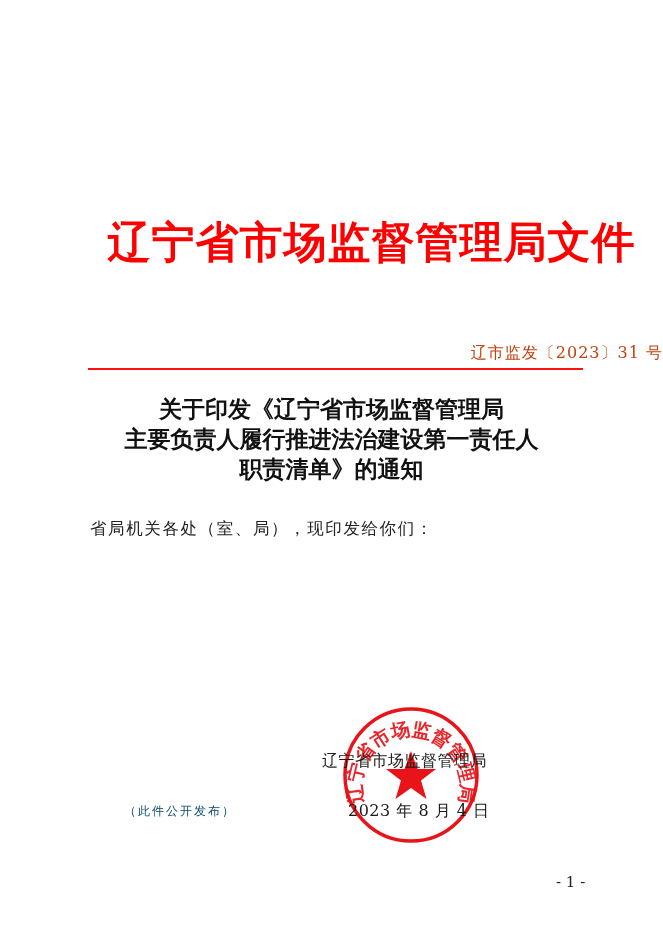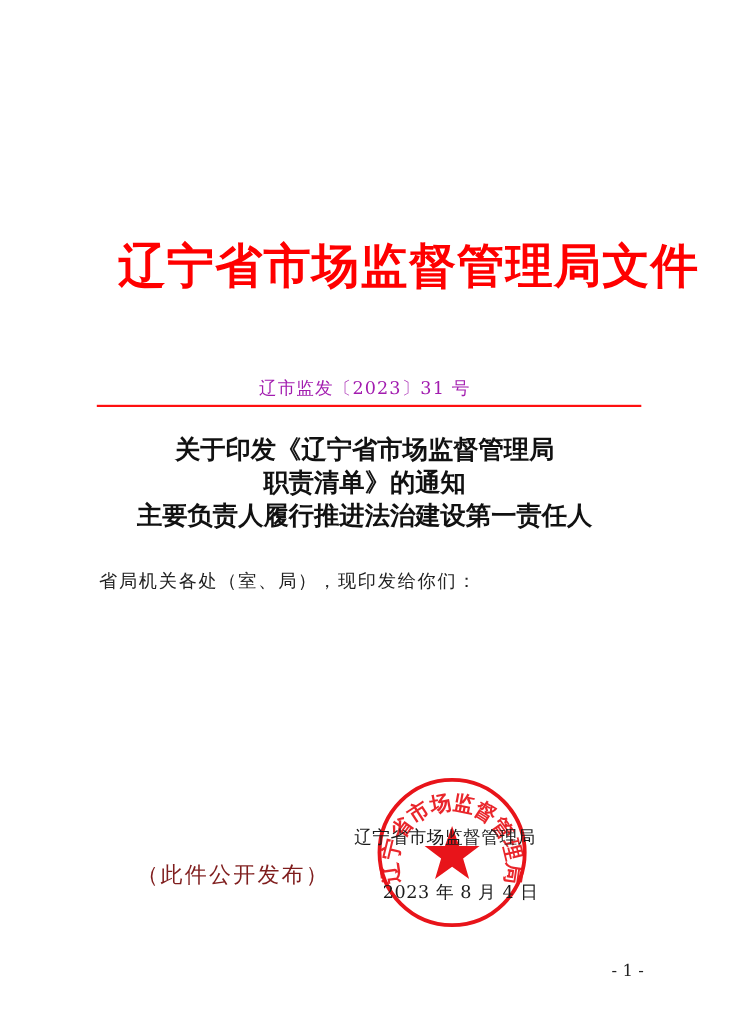--- a/index.html
+++ b/index.html
@@ -2,50 +2,50 @@
 <html><head>
 <meta charset="utf-8">
 <style>
   html, body { margin: 0; padding: 0; background: #ffffff; }
   body { width: 663px; height: 928px; position: relative; overflow: hidden;
          font-family: "DejaVu Serif", "Liberation Serif", serif; color: #1a1a1a; }
   .abs { position: absolute; }
   .masthead { left: 0; width: 663px; top: 212px; text-align: center;
               font-family: "DejaVu Serif", serif; font-weight: bold;
               font-size: 43px; letter-spacing: 1px; color: #ff0000; line-height: 60px; margin-left: 40px; }
-  .docnum { left: 0; width: 663px; top: 343px; text-align: center;
-            font-size: 16px; color: #a21caf; letter-spacing: 1px; }
+  .docnum { left: 0; width: 663px; top: 343px; text-align: right;
+            font-size: 16px; color: #c2410c; letter-spacing: 1px; }
   .redline { left: 88px; top: 368px; width: 495px; height: 2px; background: #ff1010; }
   .title { left: 0; width: 663px; top: 394px; text-align: center;
            font-weight: bold; font-size: 23px; line-height: 30px; color: #111; }
   .body { left: 90px; top: 514px; width: 495px; font-family: "DejaVu Sans", sans-serif;
           font-size: 16.5px; line-height: 30px; color: #222; letter-spacing: 1.6px; }
   .body p { margin: 0; }
   .indent { text-indent: 33px; }
   .stamp { left: 341px; top: 705px; width: 140px; height: 140px; }
   .sig { left: 322px; top: 746px; width: 180px; text-align: left;
          font-size: 16px; letter-spacing: 0.5px; color: #1a1a1a; line-height: 30px; }
   .sig .date { padding-left: 26px; margin-top: 20px; }
-  .public { left: 124px; top: 782px; font-family: "DejaVu Sans", sans-serif;
-            font-size: 20px; letter-spacing: 2px; color: #7f1d1d; }
+  .public { left: 124px; top: 803px; font-family: "DejaVu Sans", sans-serif;
+            font-size: 12px; letter-spacing: 2px; color: #0c4a6e; }
   .pagenum { left: 556px; top: 873px; font-size: 15px; color: #222; }
 </style>
 </head>
 <body>
 
 <div class="abs masthead">辽宁省市场监督管理局文件</div>
 
 <div class="abs docnum">辽市监发〔2023〕31 号</div>
 
 <div class="abs redline"></div>
 
 <div class="abs title">
   <div>关于印发《辽宁省市场监督管理局</div>
+  <div>主要负责人履行推进法治建设第一责任人</div>
   <div>职责清单》的通知</div>
-  <div>主要负责人履行推进法治建设第一责任人</div>
 </div>
 
 <div class="abs body">
   <p>省局机关各处（室、局），现印发给你们：</p>
 </div>
 
 <svg class="abs stamp" viewBox="0 0 140 140">
   <defs>
     <path id="sealArc" d="M 28 108 A 50 50 0 1 1 112 108"></path>
   </defs>

